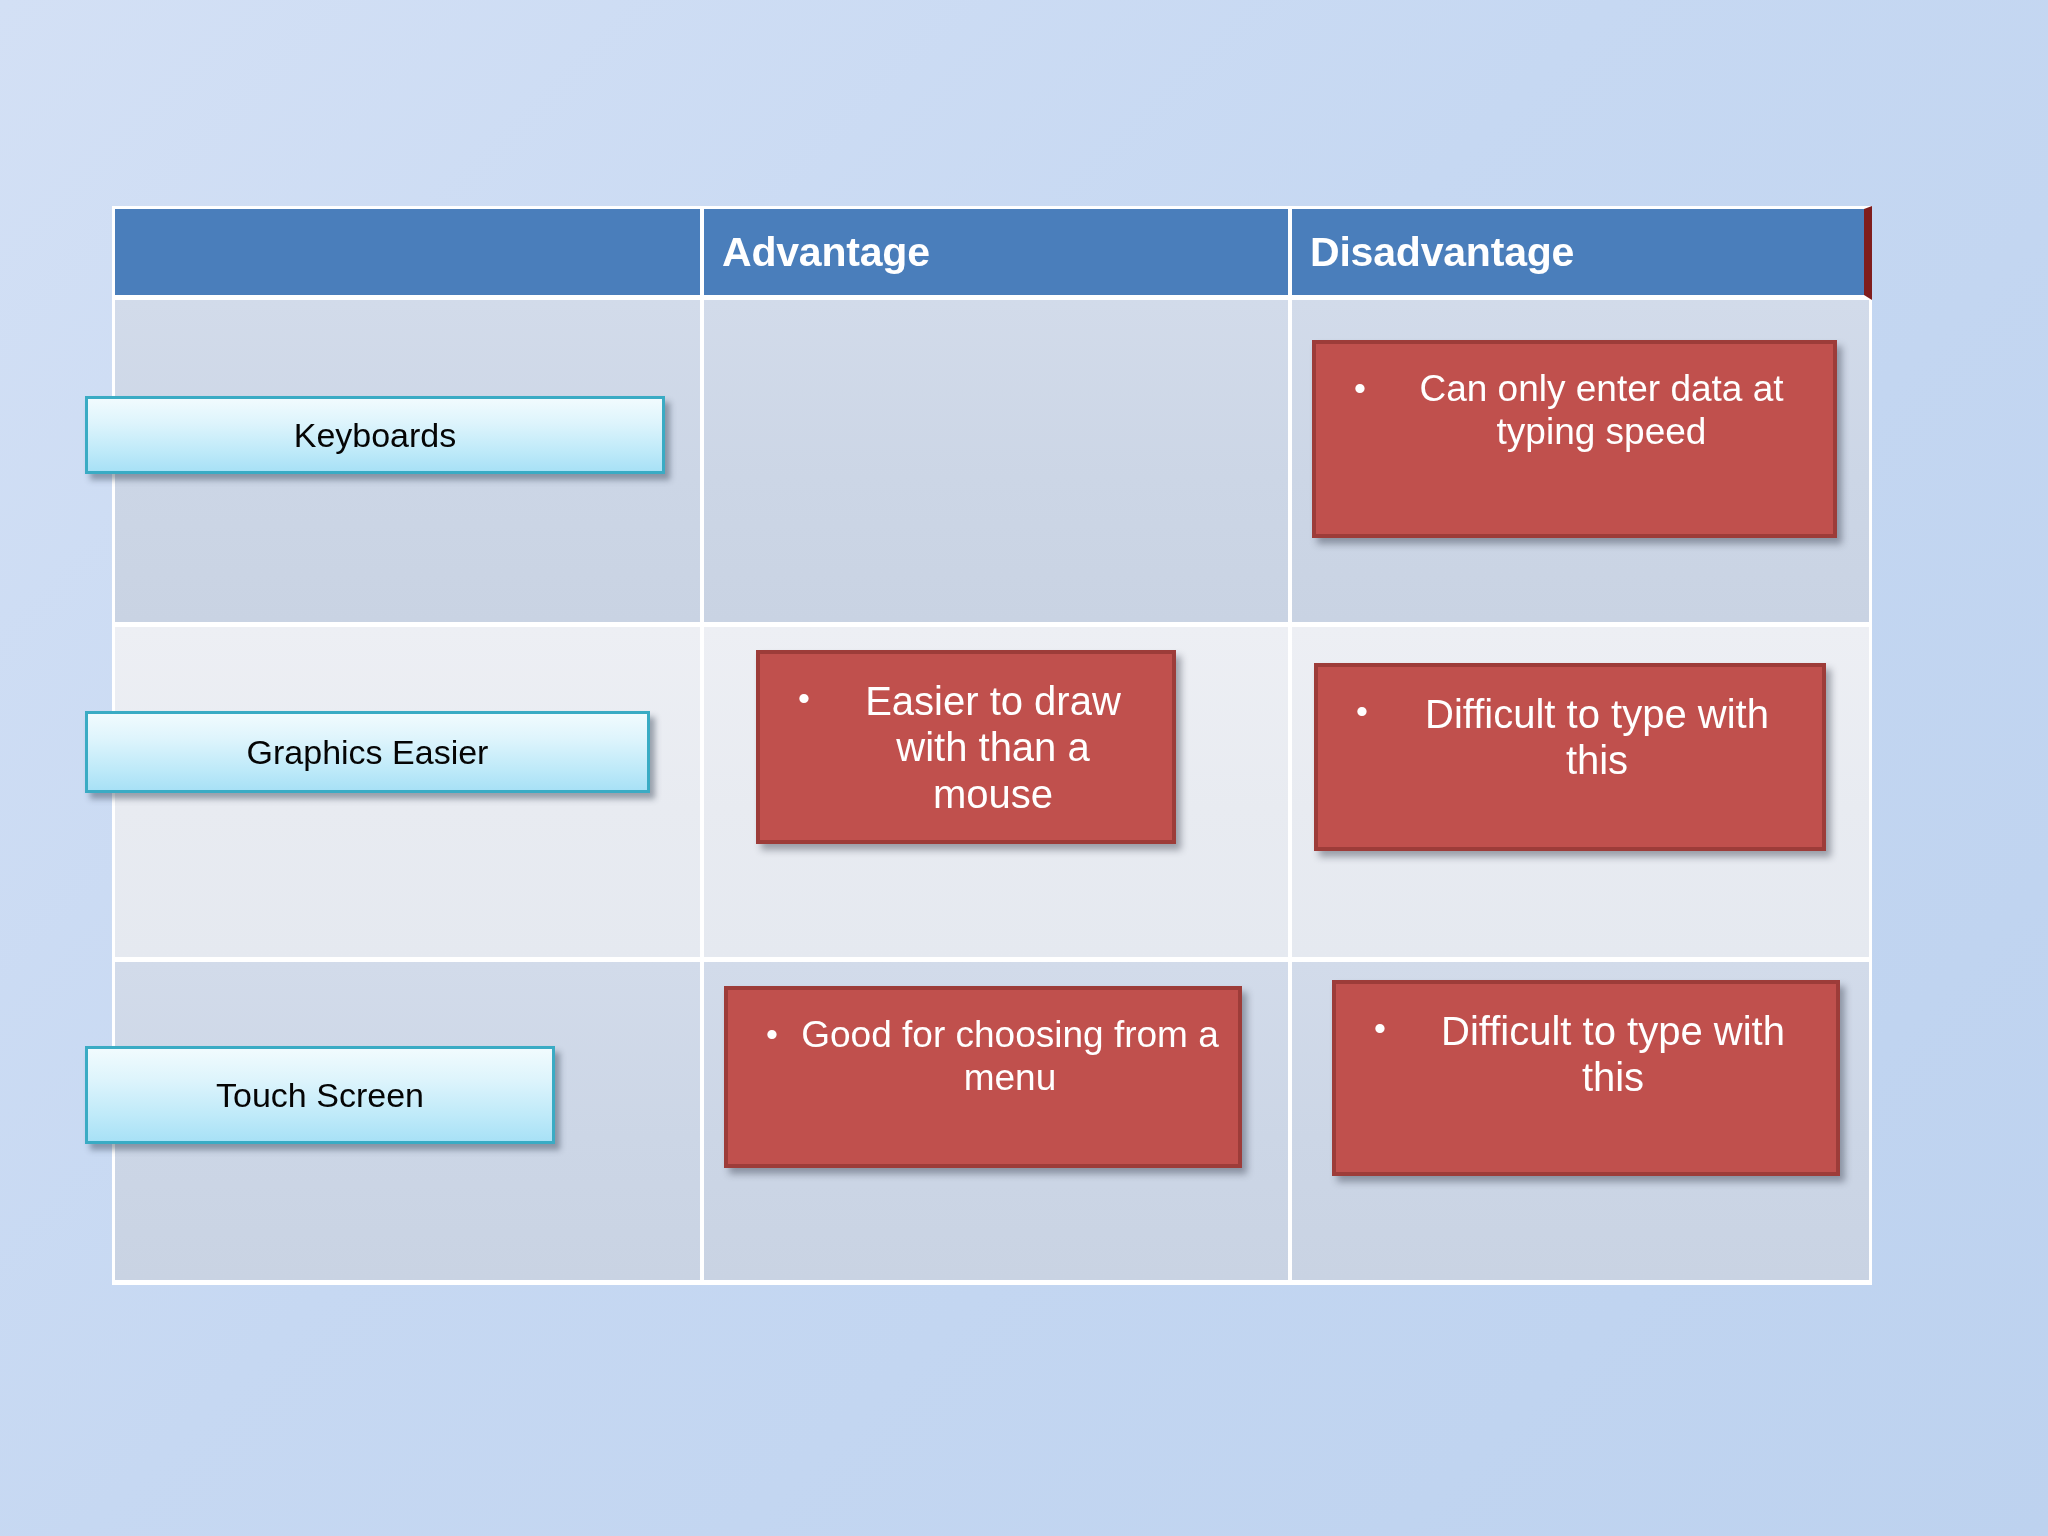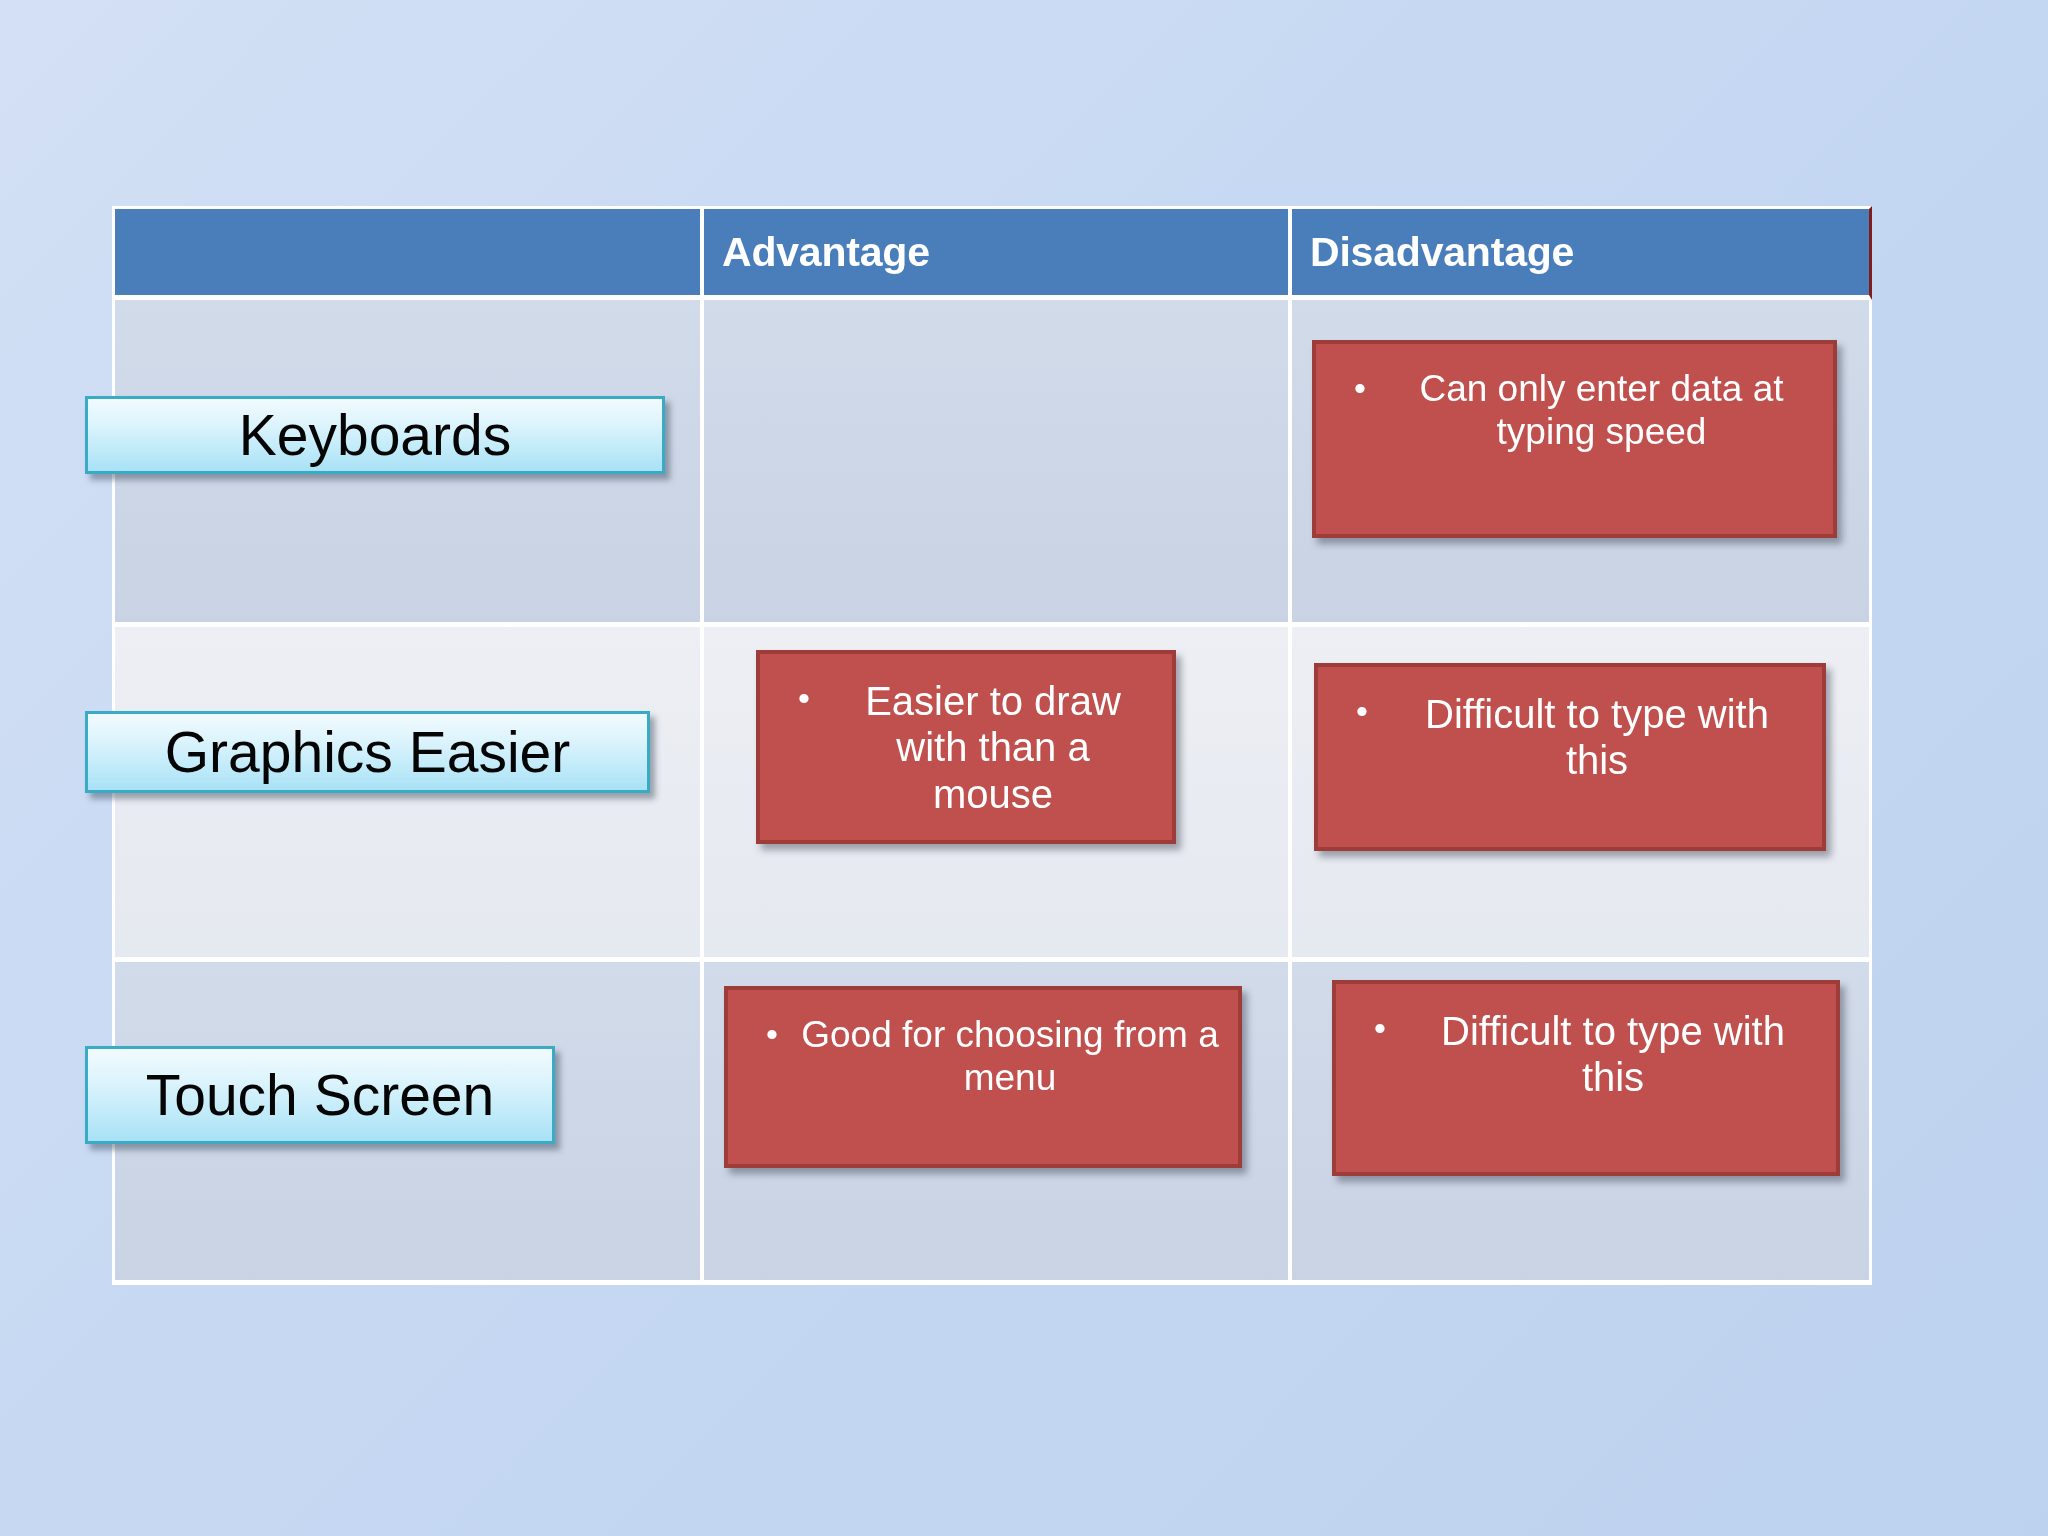--- a/index.html
+++ b/index.html
@@ -45,21 +45,21 @@
     letter-spacing: -0.2px;
     height: 86px;
     padding: 0 16px 0 18px;
     vertical-align: middle;
     text-align: left;
     border-right: 4px solid #ffffff;
     border-bottom: 5px solid #ffffff;
     border-top: 3px solid #ffffff;
   }
   .hdr-cell.first { border-left: 3px solid #ffffff; }
-  .hdr-cell.last  { border-right: 3px solid #7f1d1d; }
+  .hdr-cell.last  { border-right: 8px solid #7f1d1d; }
 
   
   .body-cell {
     vertical-align: middle;
     padding: 0;
     position: relative;
     border-right: 4px solid #ffffff;
     border-bottom: 5px solid #ffffff;
   }
   .body-cell.first { border-left: 3px solid #ffffff; }
@@ -82,21 +82,21 @@
     position: absolute;
     left: -30px;
     display: flex;
     align-items: center;
     justify-content: center;
     box-sizing: border-box;
     background: linear-gradient(180deg, #f1fbfe 0%, #ddf4fc 34%, #bfeaf9 72%, #a8e1f6 100%);
     border: 3px solid #3aabc4;
     box-shadow: 5px 6px 6px rgba(40,55,75,0.42);
     color: #050505;
-    font-size: 57px;
+    font-size: 34px;
     font-weight: normal;
     white-space: nowrap;
   }
   .device-box.d-keyboards      { width: 580px; height: 78px; top: 96px; }
   .device-box.d-graphics       { width: 565px; height: 82px; top: 84px; }
   .device-box.d-touch          { width: 470px; height: 98px; top: 84px; }
 
   
   .note-wrap {
     position: relative;

